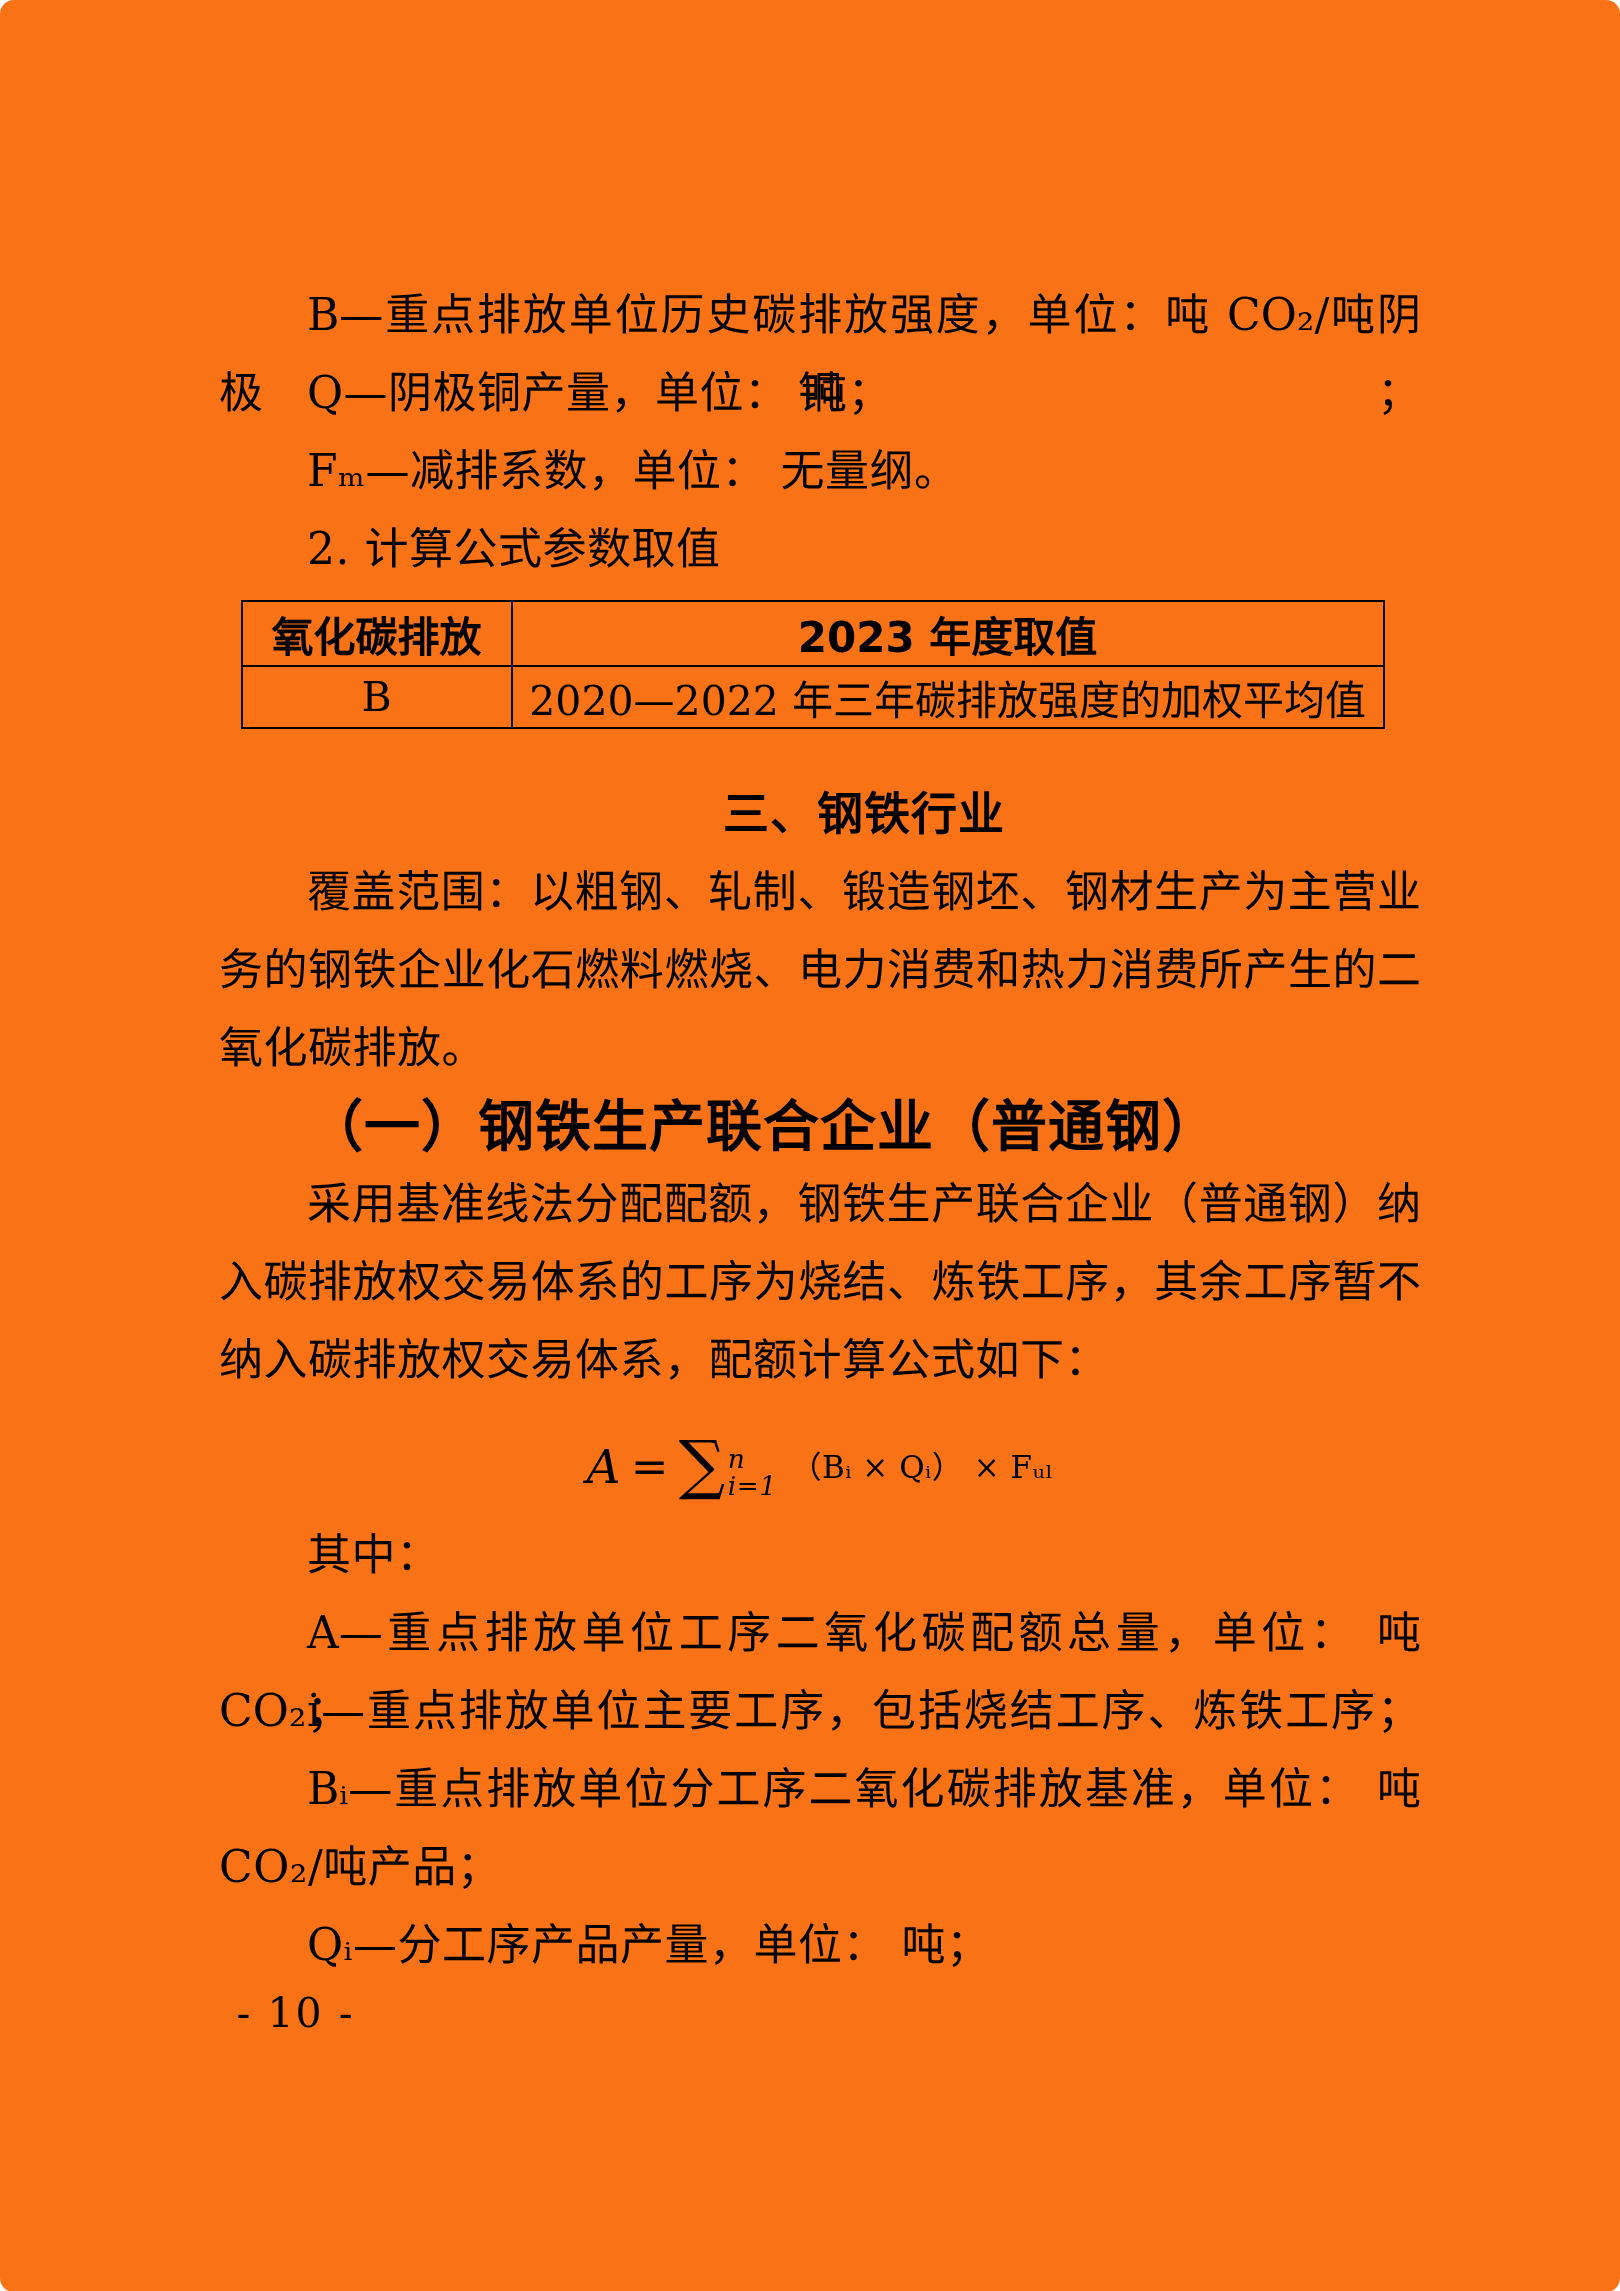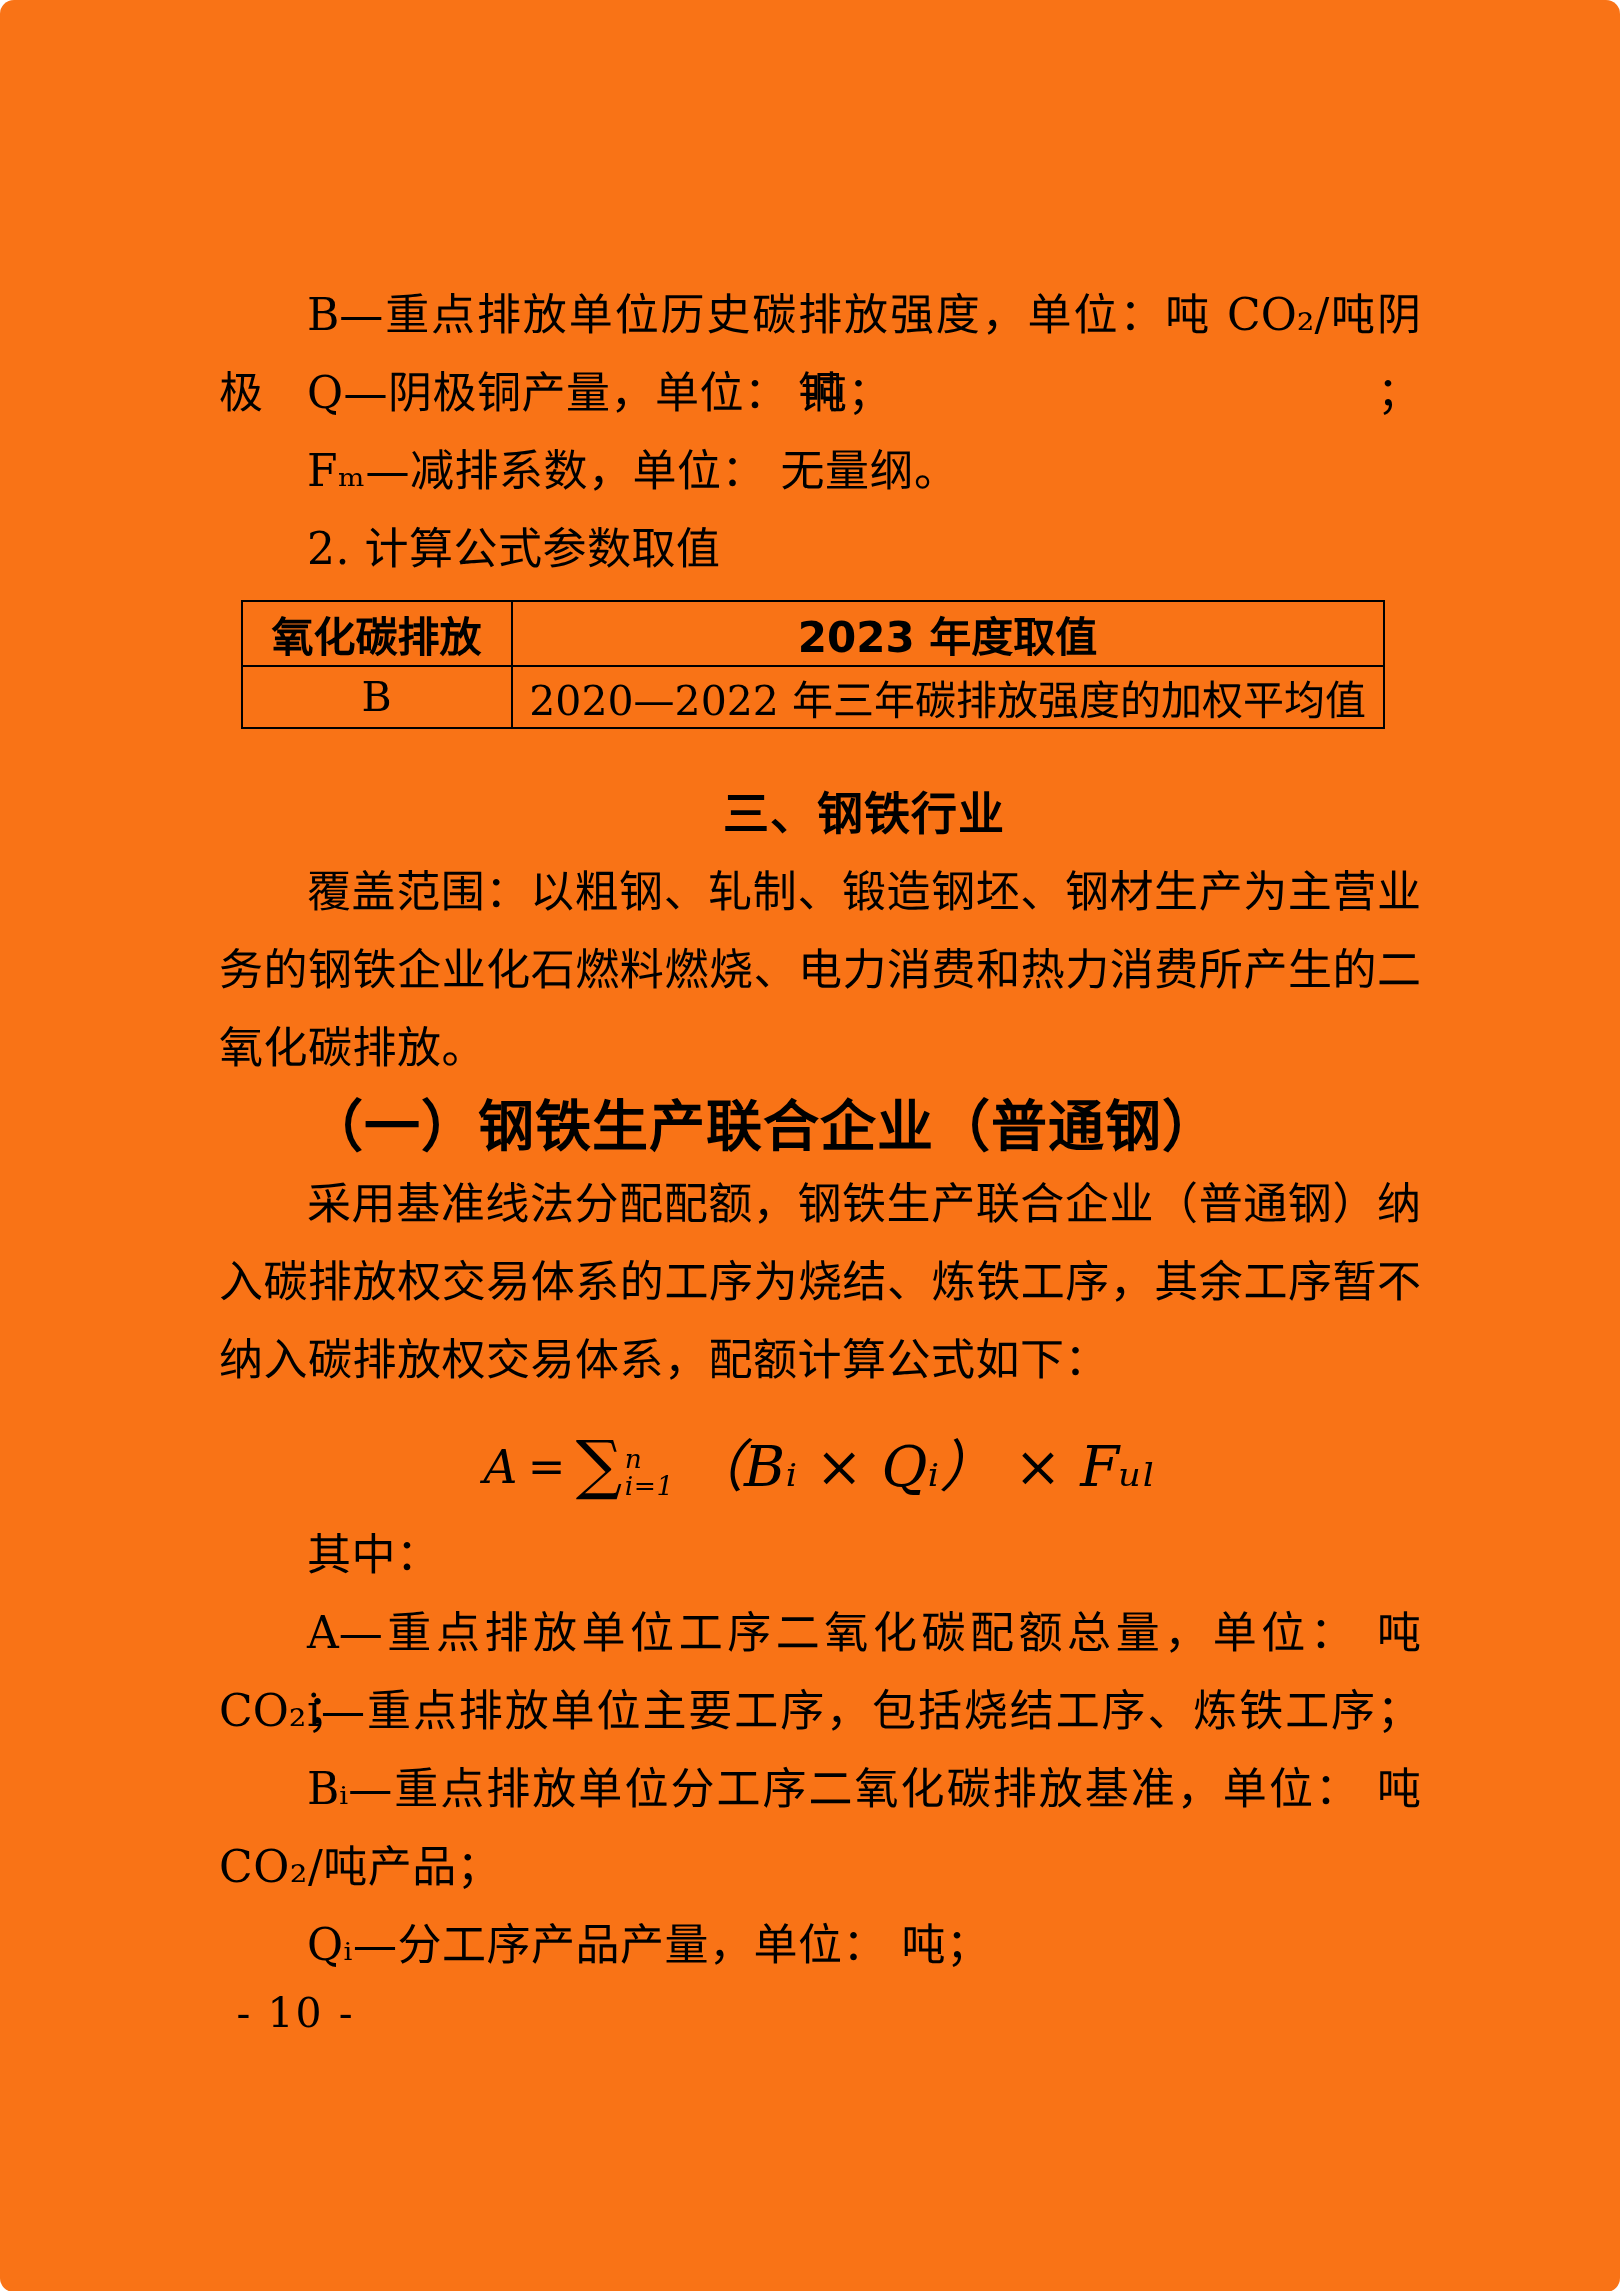--- a/index.html
+++ b/index.html
@@ -89,21 +89,21 @@
   .f-lims{
     display:inline-flex;
     flex-direction:column;
     align-items:flex-start;
     font-size:26.5px;
     font-style:italic;
     line-height:1.05;
     margin:0 13.7px 0 2px;
     transform:translateY(4.9px);
   }
-  .f-body{font-size:56px;font-style:italic;}
+  .f-body{font-size:31px;}
   .pagenum{
     margin-left:17.6px;
     height:59px;
     line-height:59px;
     font-size:41px;
     letter-spacing:2px;
   }
 </style>
 </head>
 <body>

